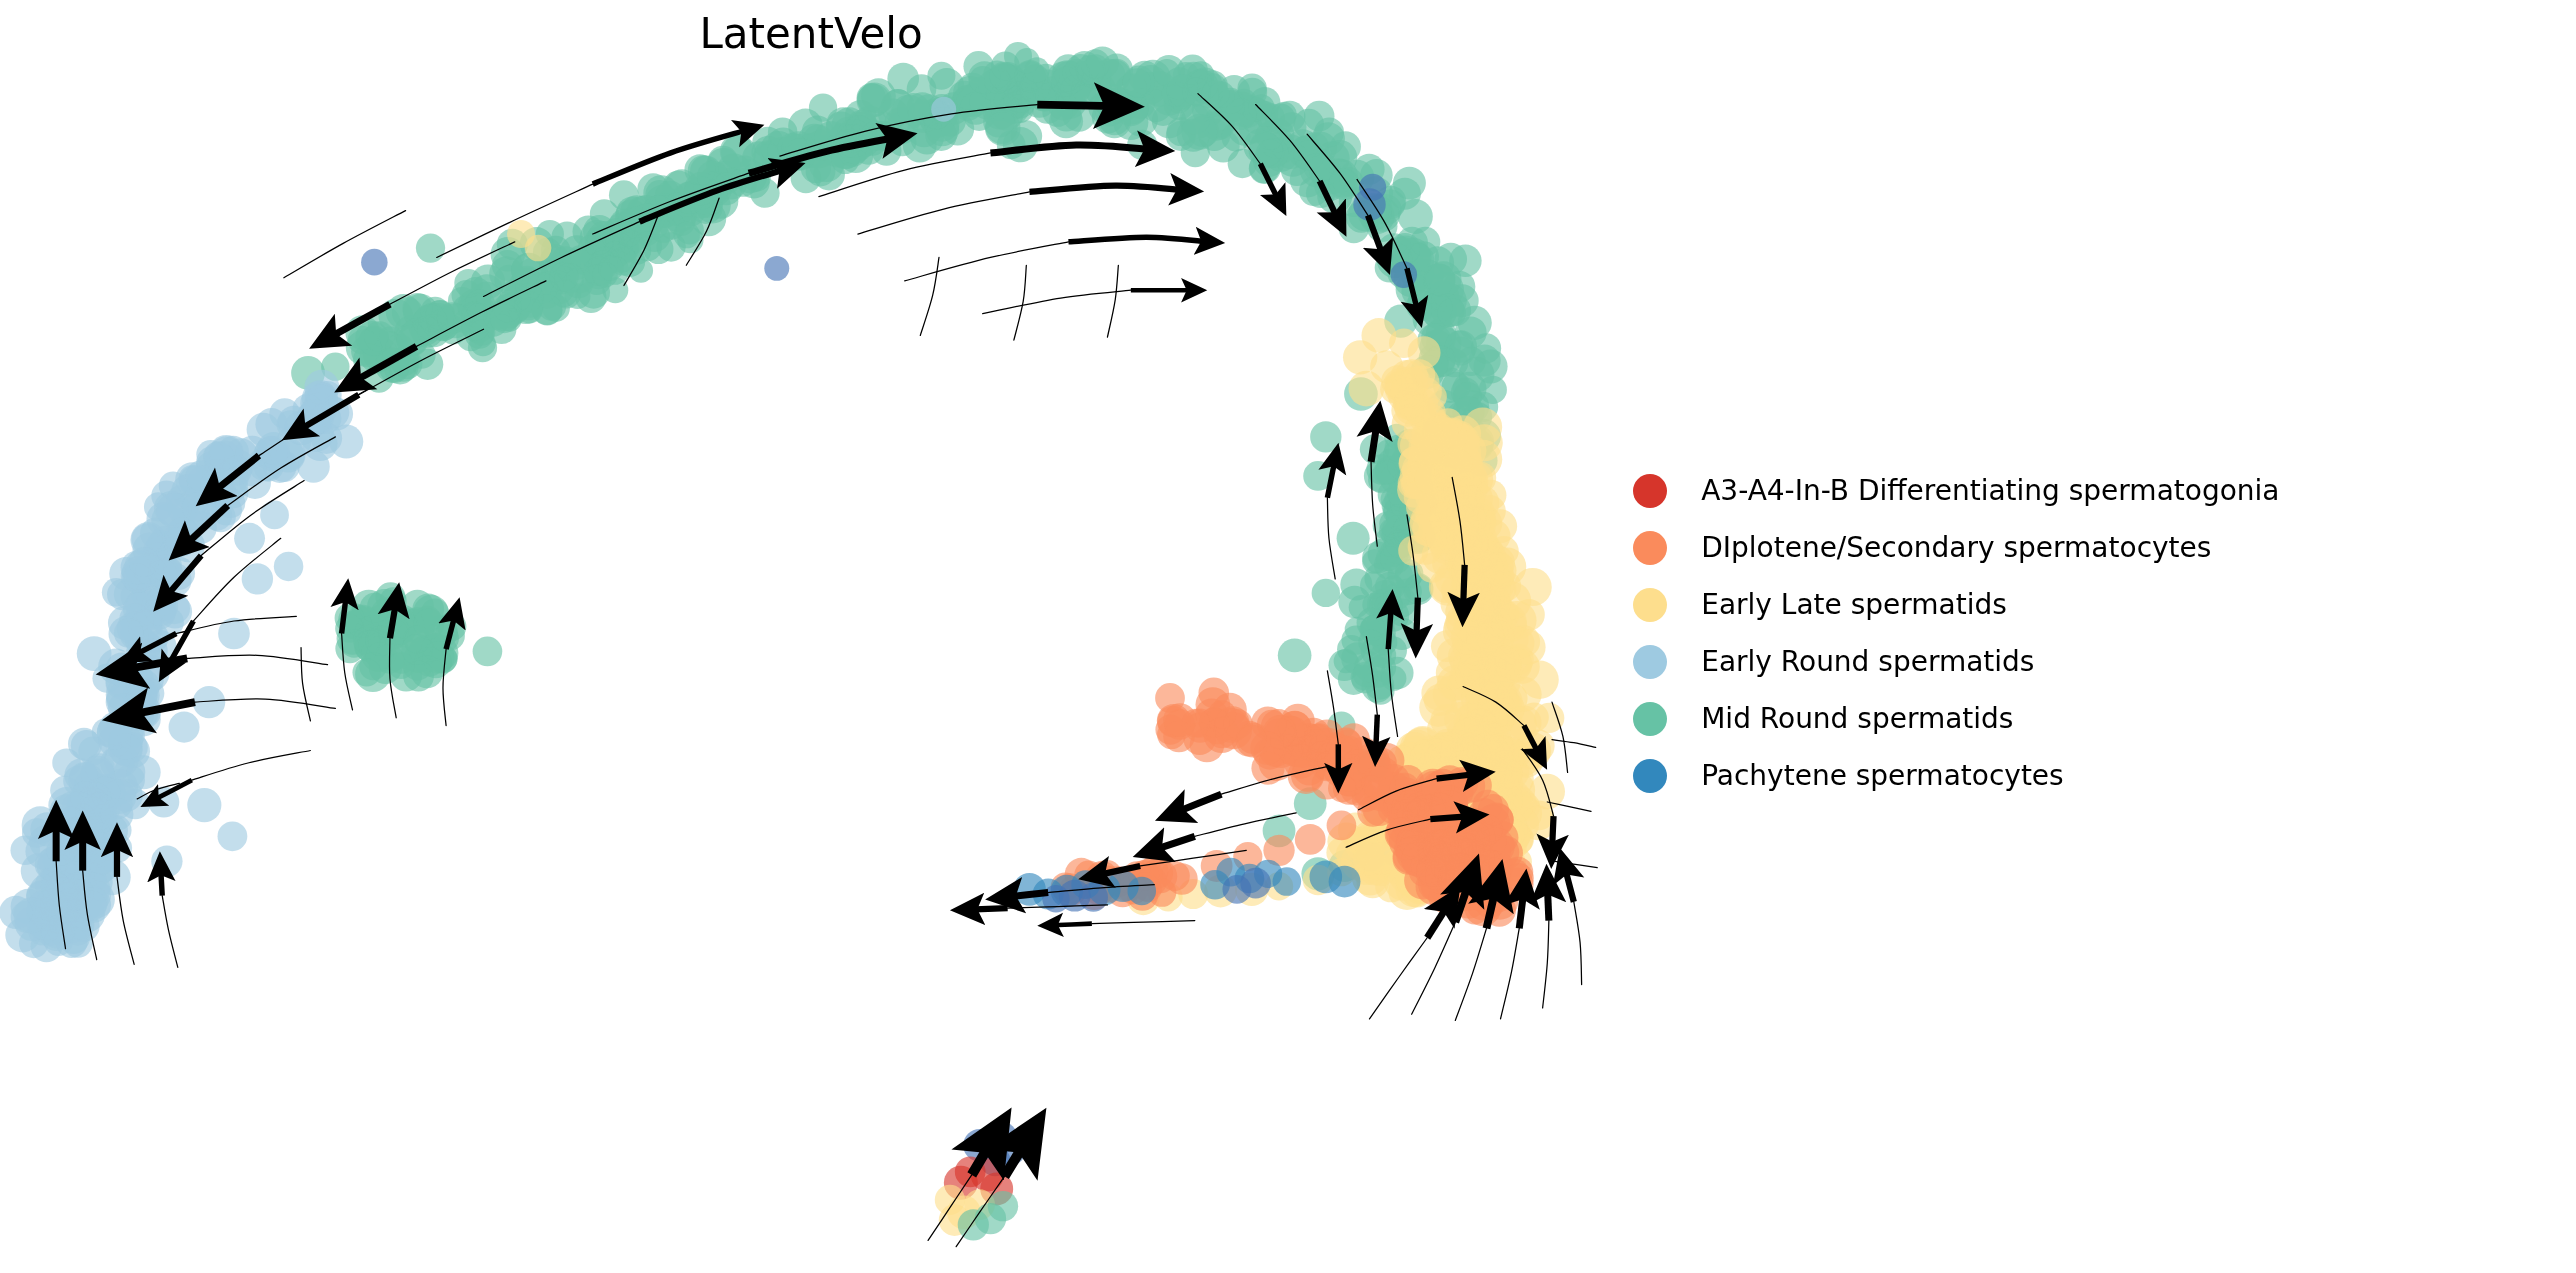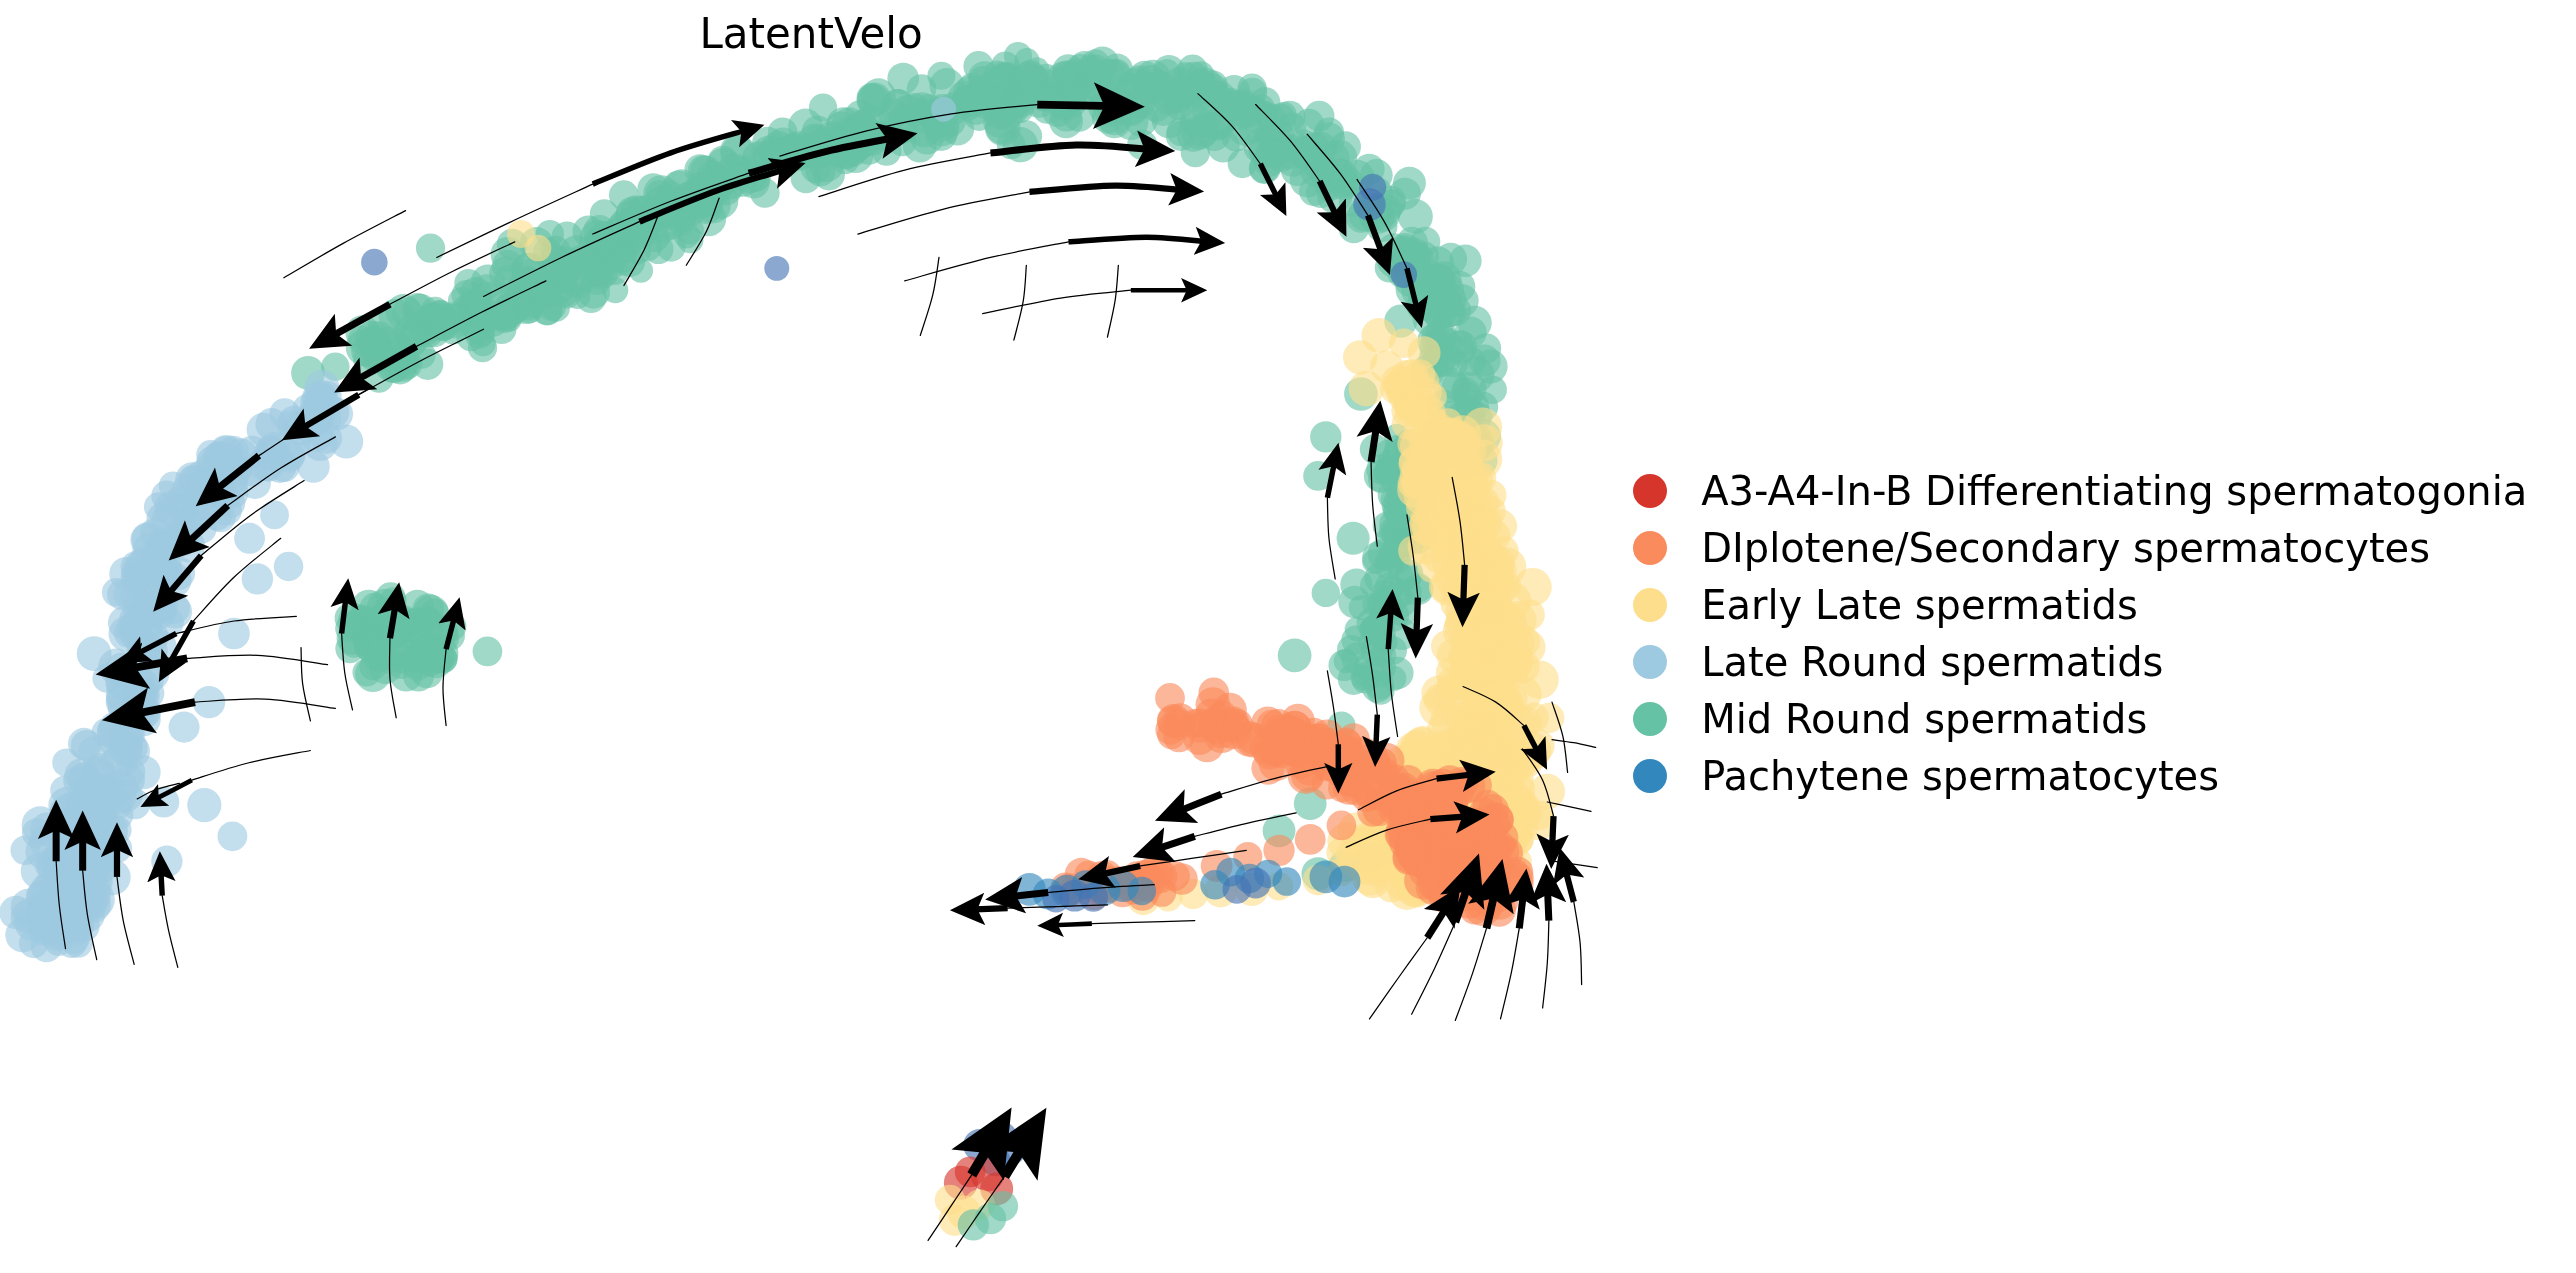--- a/index.html
+++ b/index.html
@@ -52,21 +52,21 @@
   }
   .legend-swatch {
     width: 34px;
     height: 34px;
     border-radius: 50%;
     flex: 0 0 auto;
     margin-left: 6.2px;
   }
   .legend-label {
     margin-left: 34px;
-    font-size: 40px;
+    font-size: 28px;
     color: #000000;
     white-space: nowrap;
     font-family: "DejaVu Sans", "Liberation Sans", sans-serif;
   }
 </style>
 </head>
 <body>
 
 <div id="figure">
 
@@ -2581,21 +2581,21 @@
       <div class="legend-row">
         <div class="legend-swatch" style="background: rgb(250, 139, 92);"></div>
         <div class="legend-label">DIplotene/Secondary spermatocytes</div>
       </div>
       <div class="legend-row">
         <div class="legend-swatch" style="background: rgb(253, 222, 141);"></div>
         <div class="legend-label">Early Late spermatids</div>
       </div>
       <div class="legend-row">
         <div class="legend-swatch" style="background: rgb(158, 202, 225);"></div>
-        <div class="legend-label">Late Round spermatids</div>
+        <div class="legend-label">Early Round spermatids</div>
       </div>
       <div class="legend-row">
         <div class="legend-swatch" style="background: rgb(102, 194, 165);"></div>
         <div class="legend-label">Mid Round spermatids</div>
       </div>
       <div class="legend-row">
         <div class="legend-swatch" style="background: rgb(50, 136, 189);"></div>
         <div class="legend-label">Pachytene spermatocytes</div>
       </div>
     </div>

